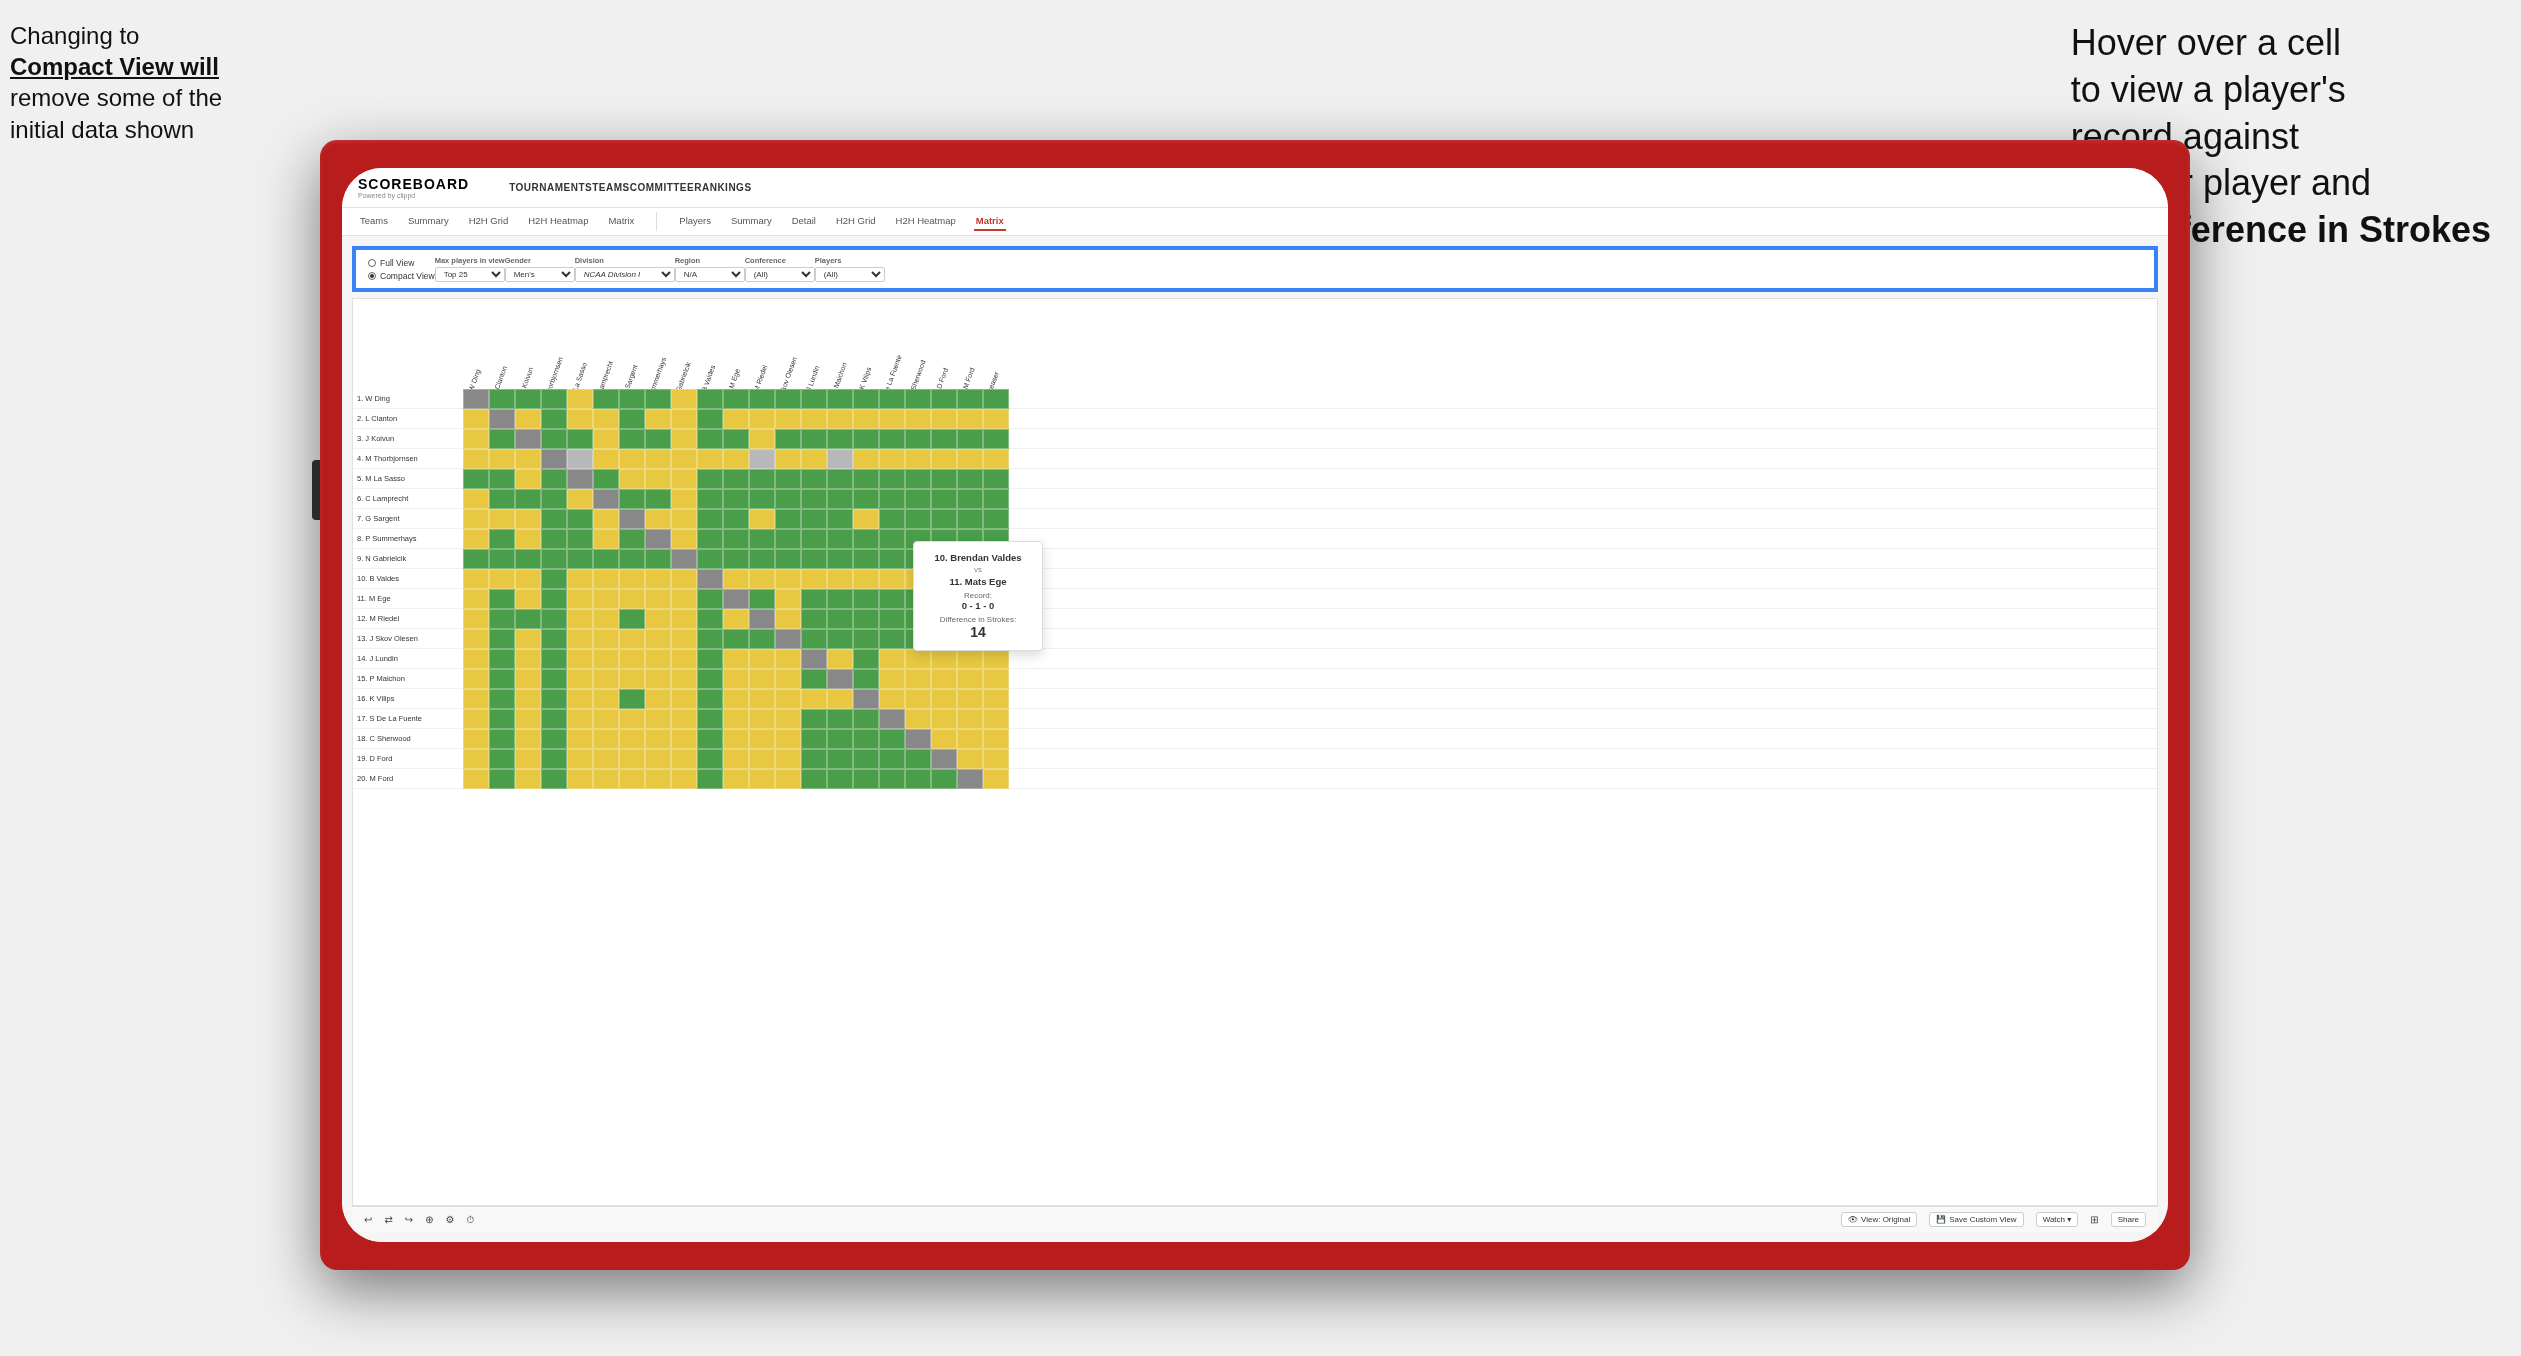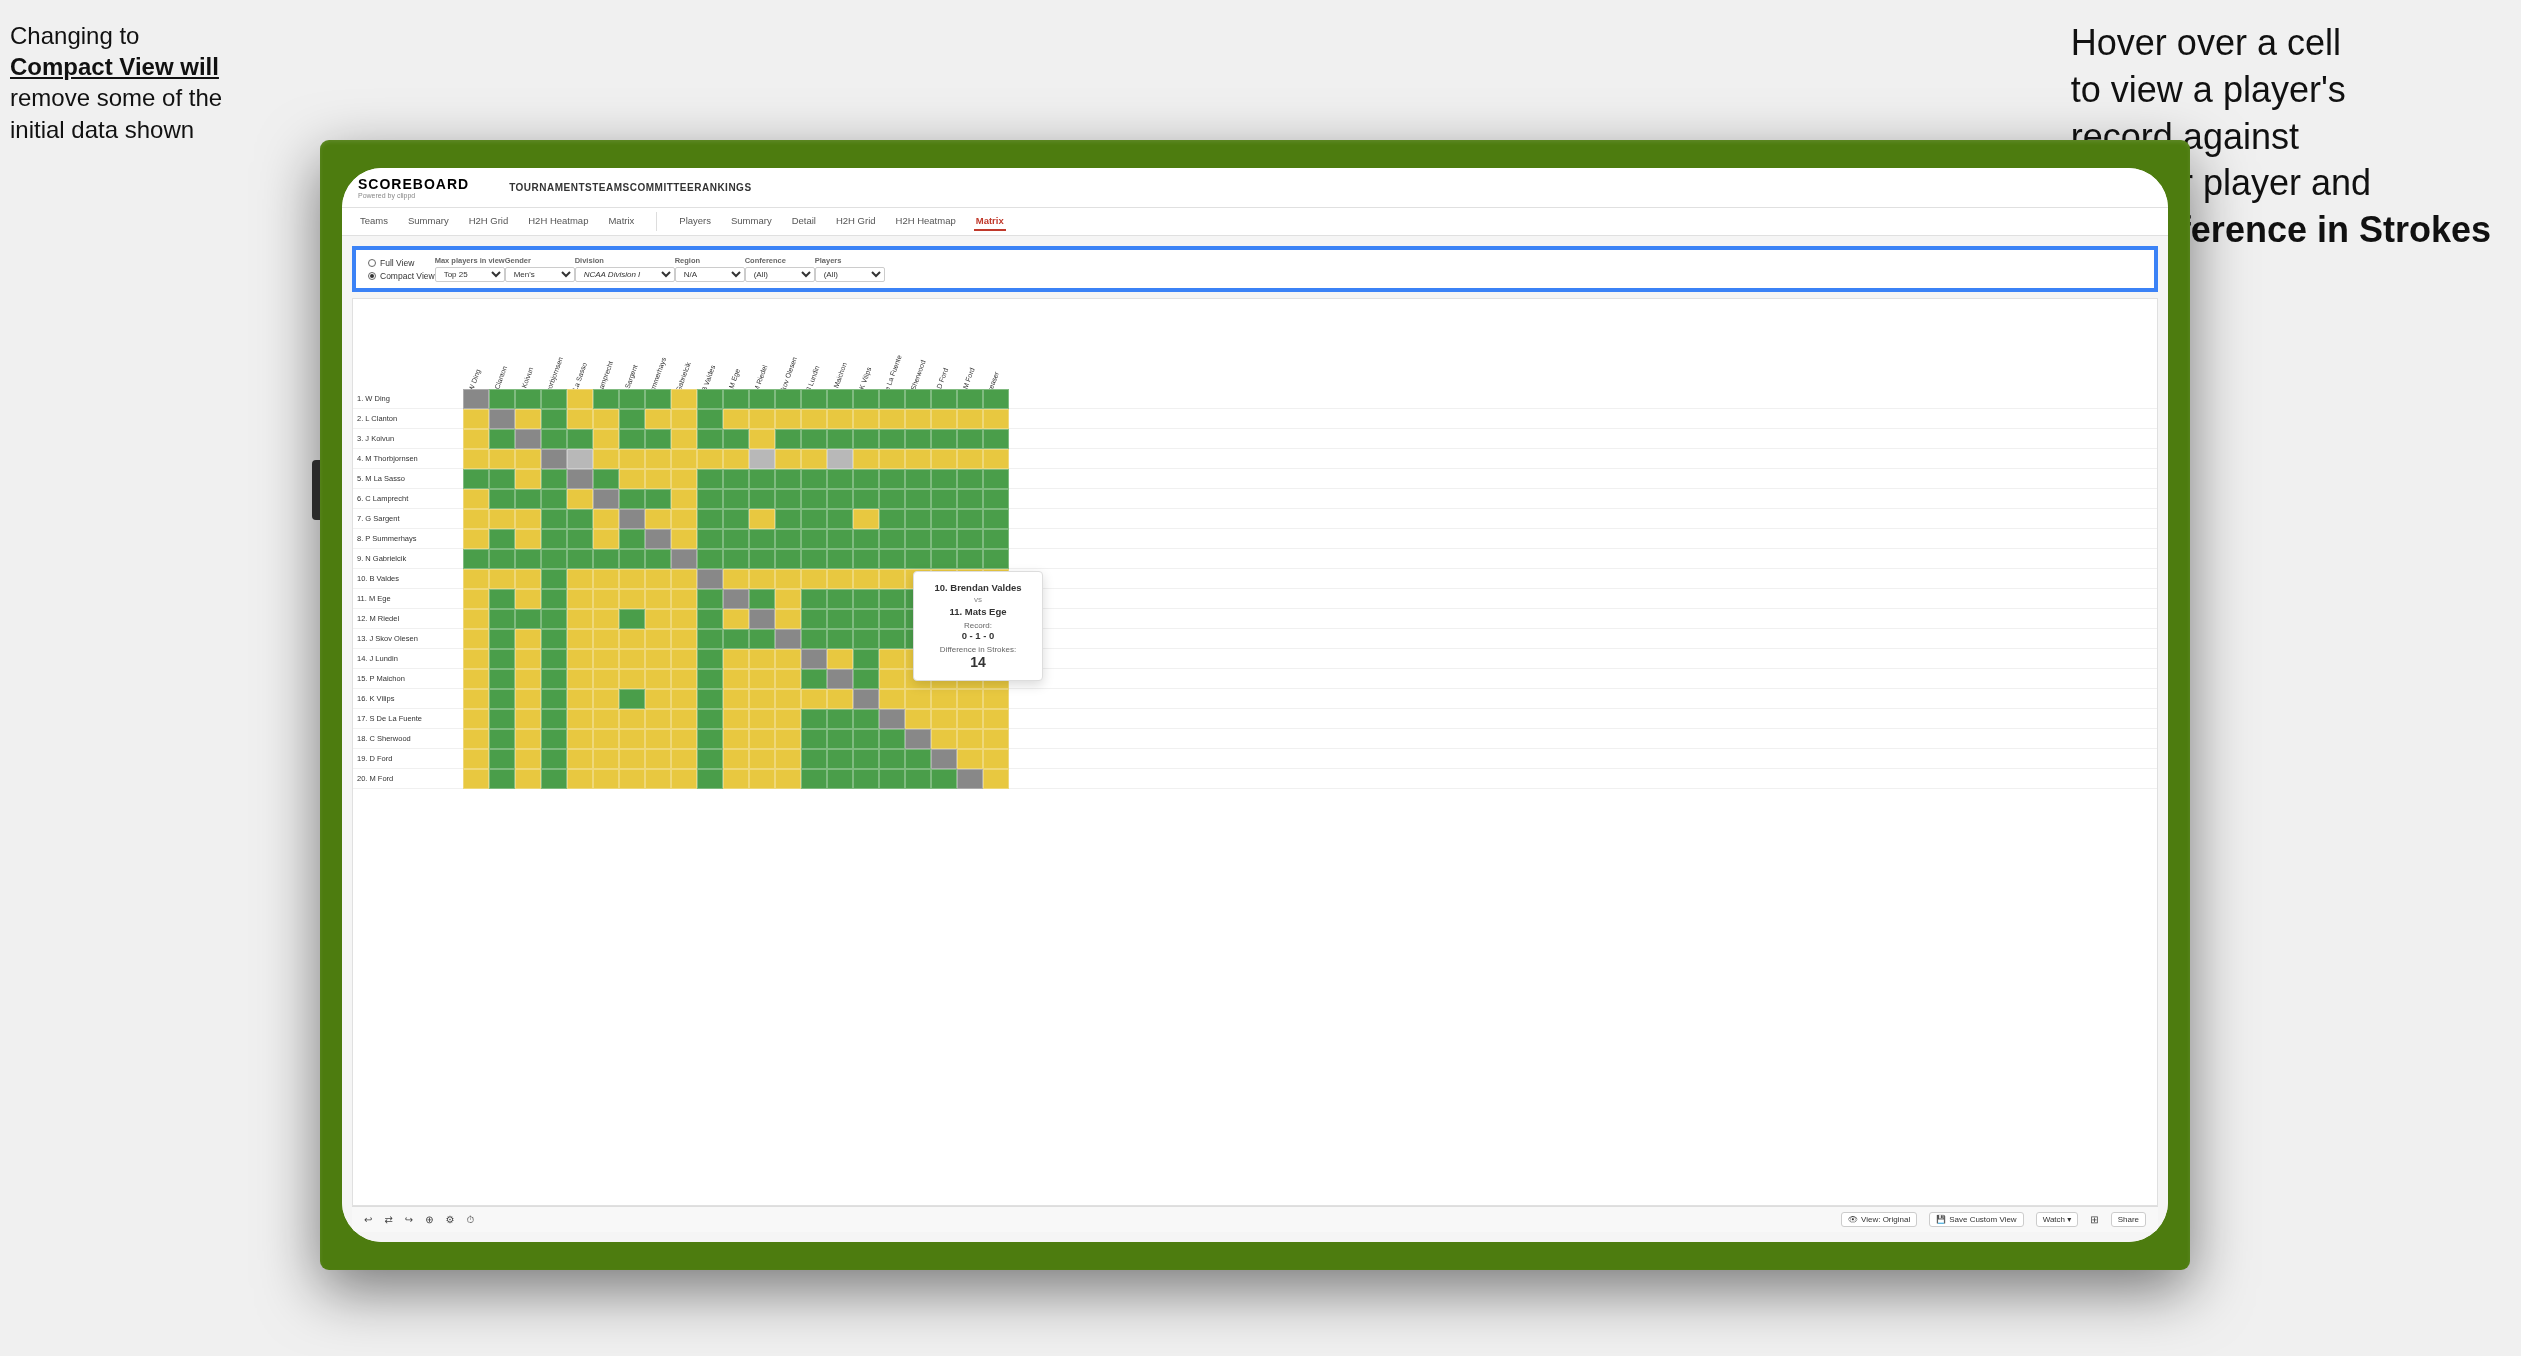--- a/index.html
+++ b/index.html
@@ -57,22 +57,22 @@
       position: absolute;
       top: 140px;
       left: 320px;
       width: 1870px;
       height: 1130px;
     }
 
     .tablet-body {
       width: 100%;
       height: 100%;
-      background: #4d7c0f;
-      border-radius: 9px;
+      background: #b91c1c;
+      border-radius: 17px;
       padding: 28px 22px;
       box-shadow: 0 20px 60px rgba(0,0,0,0.5), inset 0 2px 4px rgba(255,255,255,0.1);
       position: relative;
     }
 
     
     .tablet-side-btn {
       position: absolute;
       left: -8px;
       top: 320px;
@@ -1059,21 +1059,21 @@
                     <div class="matrix-cell cell-green"></div>
                     <div class="matrix-cell cell-green"></div>
                     <div class="matrix-cell cell-green"></div>
                     <div class="matrix-cell cell-green"></div>
                     <div class="matrix-cell cell-green"></div>
                     <div class="matrix-cell cell-self"></div>
                     <div class="matrix-cell cell-yellow"></div>
                   </div>
                 </div>
 
-              <div class="tooltip-box" style="left: 560px; top: 272px;">
+              <div class="tooltip-box" style="left: 560px; top: 242px;">
                 <div class="tooltip-title">10. Brendan Valdes</div>
                 <div class="tooltip-vs">vs</div>
                 <div class="tooltip-title">11. Mats Ege</div>
                 <div class="tooltip-record-label">Record:</div>
                 <div class="tooltip-record">0 - 1 - 0</div>
                 <div class="tooltip-diff-label">Difference in Strokes:</div>
                 <div class="tooltip-diff">14</div>
               </div>
 
             </div>

